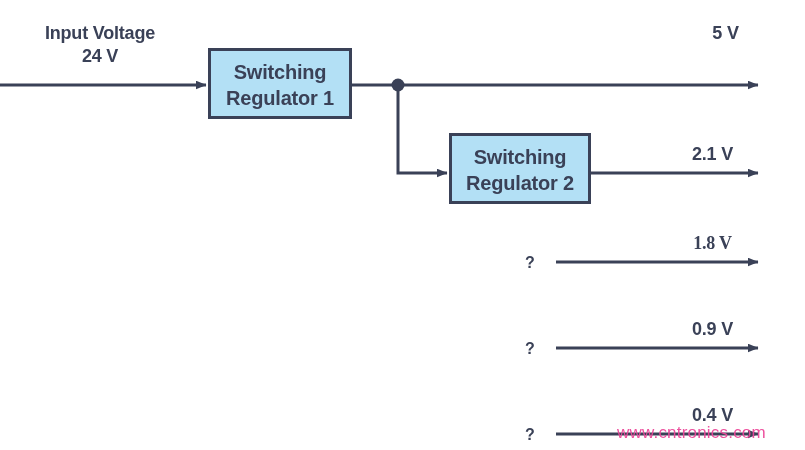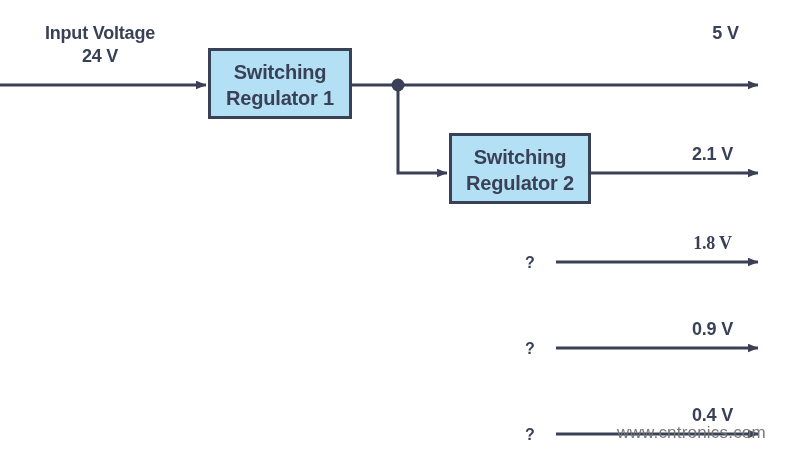--- a/index.html
+++ b/index.html
@@ -44,21 +44,21 @@
   }
   .qmark {
     font-size: 16px;
     font-weight: bold;
     color: #3a4157;
   }
   .watermark {
     position: absolute;
     font-size: 17px;
     font-weight: normal;
-    color: #737373;
+    color: #ec4899;
     opacity: 0.95;
     white-space: nowrap;
     letter-spacing: 0.2px;
   }
 </style>
 </head>
 <body>
 
 <div id="canvas">
 

